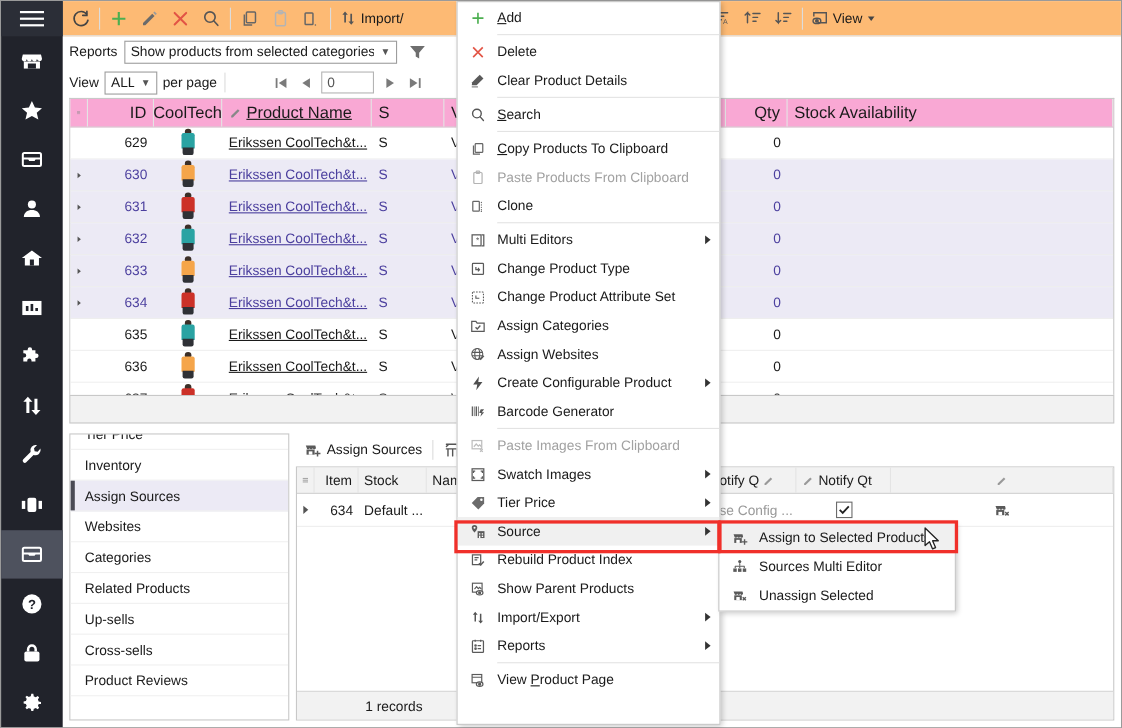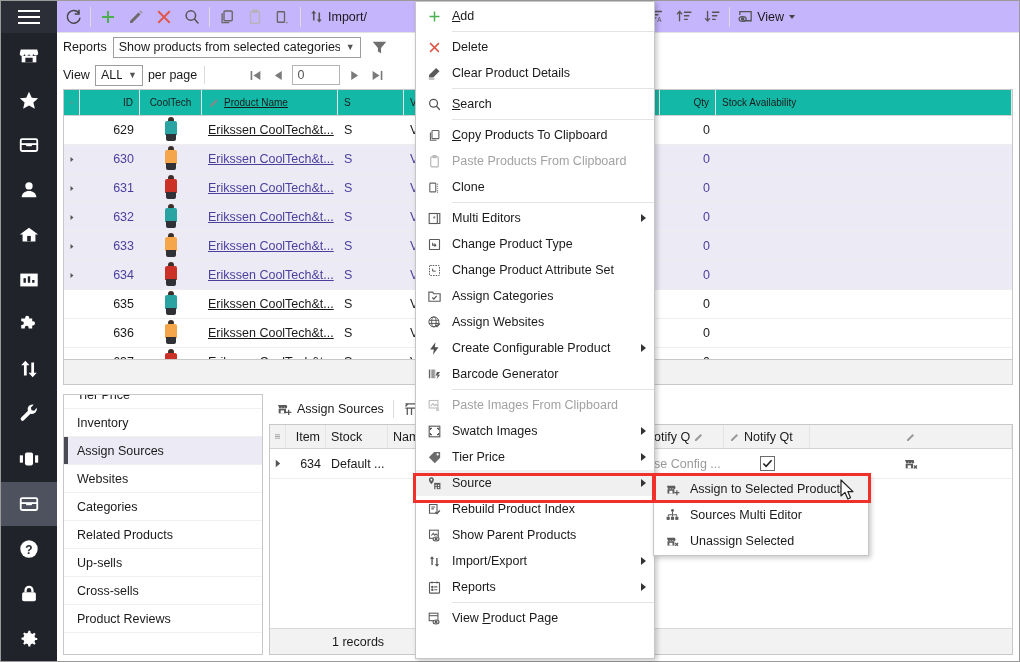--- a/index.html
+++ b/index.html
@@ -29,21 +29,21 @@
   .rail-item.active { background:#4e525e; }
   .rail-item svg, .rail-burger svg { display:block; }
   .rail-spacer { flex:1 1 auto; }
 
   
   .main { flex:1 1 auto; display:flex; flex-direction:column; min-width:0; background:#fff; position:relative; }
 
   
   .toolbar {
     height:32px; display:flex; align-items:center;
-    border-bottom:1px solid #e2e2e2; background:#c4b5fd; padding-left:2px;
+    border-bottom:1px solid #e2e2e2; background:#fdba74; padding-left:2px;
     flex:0 0 32px; position:relative;
   }
   .tbtn {
     height:28px; min-width:28px; padding:0 4px; display:flex; align-items:center;
     justify-content:center; gap:3px; cursor:default; border-radius:2px;
   }
   .tbtn .lbl { font-size:12.5px; color:#1a1a1a; white-space:nowrap; }
   .tsep { width:1px; height:20px; background:#dcdcdc; margin:0 3px; }
   .caret { width:0;height:0;border-left:3.5px solid transparent;border-right:3.5px solid transparent;border-top:4px solid #444; margin-left:2px;}
 
@@ -68,22 +68,22 @@
   }
   .numbox { width:48px; height:20px; border:1px solid #b4b4b4; background:#fff; font-size:12.5px; padding:0 4px; display:flex; align-items:center; color:#555;}
   .navarrow { width:18px; height:20px; display:flex; align-items:center; justify-content:center; }
   .vsep { width:1px; height:18px; background:#dcdcdc; margin:0 2px; }
   .muted { color:#8a8a8a;margin-top:44px; }
 
   
   .gridwrap { flex:0 0 296px; display:flex; flex-direction:column; padding:0 6px; min-height:0;}
   .grid { border:1px solid #c8c8c8; border-bottom:none; display:flex; flex-direction:column; flex:1 1 auto; min-height:0; }
   .ghead {
-    display:flex; height:26px; background:#14b8a6; border-bottom:1px solid #d2d2d2;
-    align-items:flex-start; font-size:10px; color:#1a1a1a; flex:0 0 26px;
+    display:flex; height:26px; background:#f9a8d4; border-bottom:1px solid #d2d2d2;
+    align-items:flex-start; font-size:15px; color:#1a1a1a; flex:0 0 26px;
   }
   .ghead .hc { display:flex; align-items:center; gap:3px; padding:0 6px; height:100%; border-right:1px solid #e4e4e4; overflow:hidden; white-space:nowrap;}
   .grows { flex:1 1 auto; overflow:hidden; }
   .grow { display:flex; height:29px; align-items:center; font-size:12.5px; border-bottom:1px solid #eeeeee; background:#fff; }
   .grow.sel { background:#eceaf5; }
   .grow .gc { padding:0 6px; height:100%; display:flex; align-items:center; overflow:hidden; white-space:nowrap; }
   .grow.sel .gc { color:#4b3f9e; }
   .gfoot { height:26px; display:flex; align-items:center; justify-content:center; background:#f2f2f2; border:1px solid #c8c8c8; font-size:12.5px; flex:0 0 26px;}
 
   

